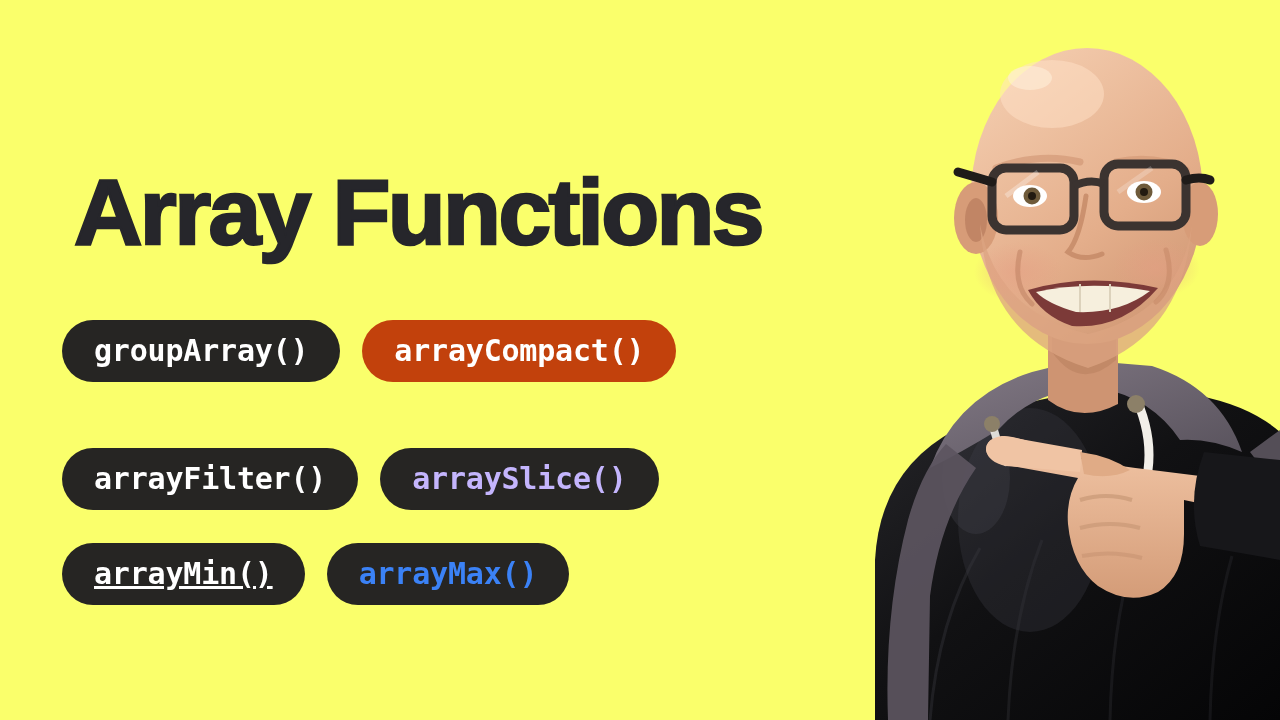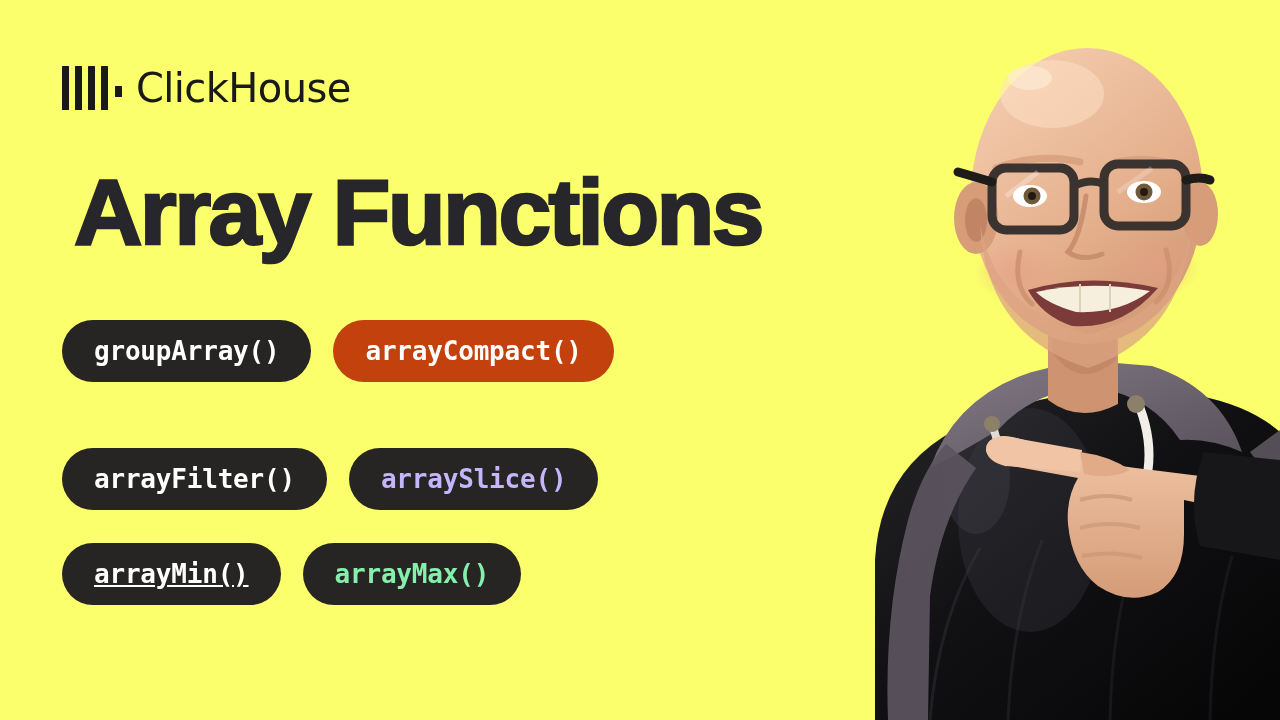--- a/index.html
+++ b/index.html
@@ -97,21 +97,21 @@
     justify-content: center;
     background: #262523;
     border-radius: 34px;
     padding: 0 32px;
     margin-right: 22px;
     box-sizing: border-box;
   }
   .pill:last-child { margin-right: 0; }
   .pill-label {
     font-family: "DejaVu Sans Mono", monospace;
-    font-size: 26px;
+    font-size: 30px;
     font-weight: 700;
     color: #FFFFFF;
     letter-spacing: -0.2px;
     line-height: 1;
     white-space: nowrap;
   }
 
   
   #presenter {
     position: absolute;
@@ -250,30 +250,20 @@
       <path d="M 300 500 Q 326 492 352 500" stroke="#C08F6D" stroke-width="4" fill="none" opacity="0.55"></path>
       <path d="M 300 528 Q 330 520 360 528" stroke="#C08F6D" stroke-width="4" fill="none" opacity="0.5"></path>
       <path d="M 302 556 Q 332 550 362 558" stroke="#C08F6D" stroke-width="4" fill="none" opacity="0.45"></path>
 
       <path d="M 300 452 Q 330 456 350 470 Q 330 480 304 474 Z" fill="#E0AB86"></path>
 
       <path d="M 424 452 L 500 460 L 500 560 L 420 546 Q 406 500 424 452 Z" fill="#17171A"></path>
     </g>
   </svg>
 
-  <div id="brand">
-    <div id="logo-mark">
-      <span class="bar"></span>
-      <span class="bar"></span>
-      <span class="bar"></span>
-      <span class="bar"></span>
-      <span class="dot"></span>
-    </div>
-    <div id="wordmark">ClickHouse</div>
-  </div>
 
   <div id="headline">Array Functions</div>
 
   <div id="pill-grid">
 
     <div class="pill-row">
       <div class="pill" style="background: rgb(38, 37, 35);">
         <span class="pill-label" style="color: rgb(255, 255, 255);">groupArray()</span>
       </div>
       <div class="pill" style="background: #c2410c;">
@@ -291,19 +281,19 @@
       <div class="pill" style="background: rgb(38, 37, 35);">
         <span class="pill-label" style="color: #c4b5fd;">arraySlice()</span>
       </div>
     </div>
 
     <div class="pill-row">
       <div class="pill" style="background: rgb(38, 37, 35);">
         <span class="pill-label" style="color: #ffffff; text-decoration: underline;">arrayMin()</span>
       </div>
       <div class="pill" style="background: rgb(38, 37, 35);">
-        <span class="pill-label" style="color: #86efac;">arrayMax()</span>
+        <span class="pill-label" style="color: #3b82f6;">arrayMax()</span>
       </div>
     </div>
 
   </div>
 
 </div>
 
 </body></html>

